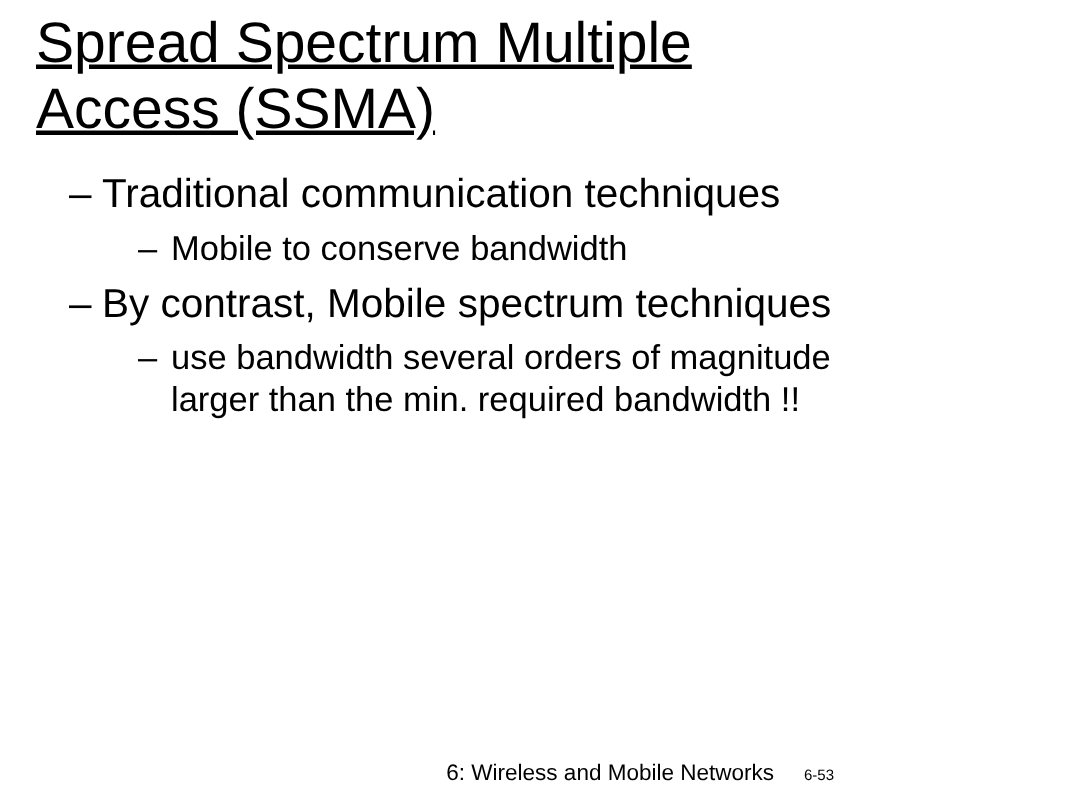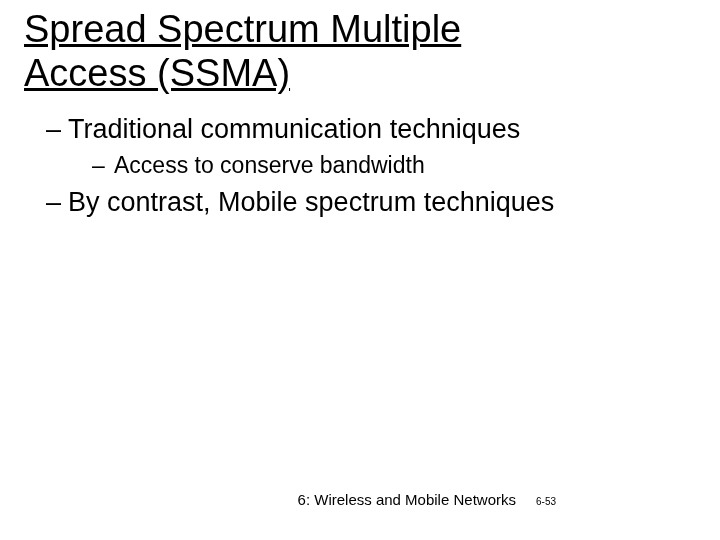--- a/index.html
+++ b/index.html
@@ -2,41 +2,44 @@
 <html><head>
 <meta charset="utf-8">
 <style>
   * { margin: 0; padding: 0; box-sizing: border-box; }
   html, body { width: 720px; height: 540px; background: #fff; font-family: "Comic Sans MS", "Comic Sans", cursive, sans-serif; color: #000; }
   .slide { width: 580px; height: 540px; position: relative; padding: 8px 24px 0 24px; }
   .title { font-size: 38px; line-height: 1.15; text-decoration: underline; font-weight: 400; margin-bottom: 18px; }
   .lvl1 { font-size: 27px; line-height: 1.25; padding-left: 44px; text-indent: -22px; margin-top: 6px; }
   .lvl2 { font-size: 23px; line-height: 1.25; padding-left: 90px; text-indent: -22px; margin-top: 4px; }
   .dash { display: inline-block; width: 22px; text-indent: 0; }
-  .footer { position: absolute; bottom: 32px; right: 24px; font-size: 15px; display: flex; gap: 20px; align-items: baseline; }
+  .footer { position: absolute; bottom: 16px; right: 24px; font-size: 15px; display: flex; gap: 20px; align-items: baseline; }
   .footer .page { font-size: 10px; }
 </style>
 </head>
 <body>
 
 <div class="slide">
 
   <div class="title">Spread Spectrum Multiple Access (SSMA)</div>
 
   <div class="lvl1">
     <span class="dash">–</span><span>Traditional communication techniques</span>
   </div>
 
   <div class="lvl2">
-    <span class="dash">–</span><span>Access to conserve bandwidth</span>
+    <span class="dash">–</span><span>Mobile to conserve bandwidth</span>
   </div>
 
   <div class="lvl1">
     <span class="dash">–</span><span>By contrast, Mobile spectrum techniques</span>
   </div>
 
+  <div class="lvl2">
+    <span class="dash">–</span><span>use bandwidth several orders of magnitude larger than the min. required bandwidth !!</span>
+  </div>
 
   <div class="footer">
     <span>6: Wireless and Mobile Networks</span>
     <span class="page">6-53</span>
   </div>
 
 </div>
 
 </body></html>

